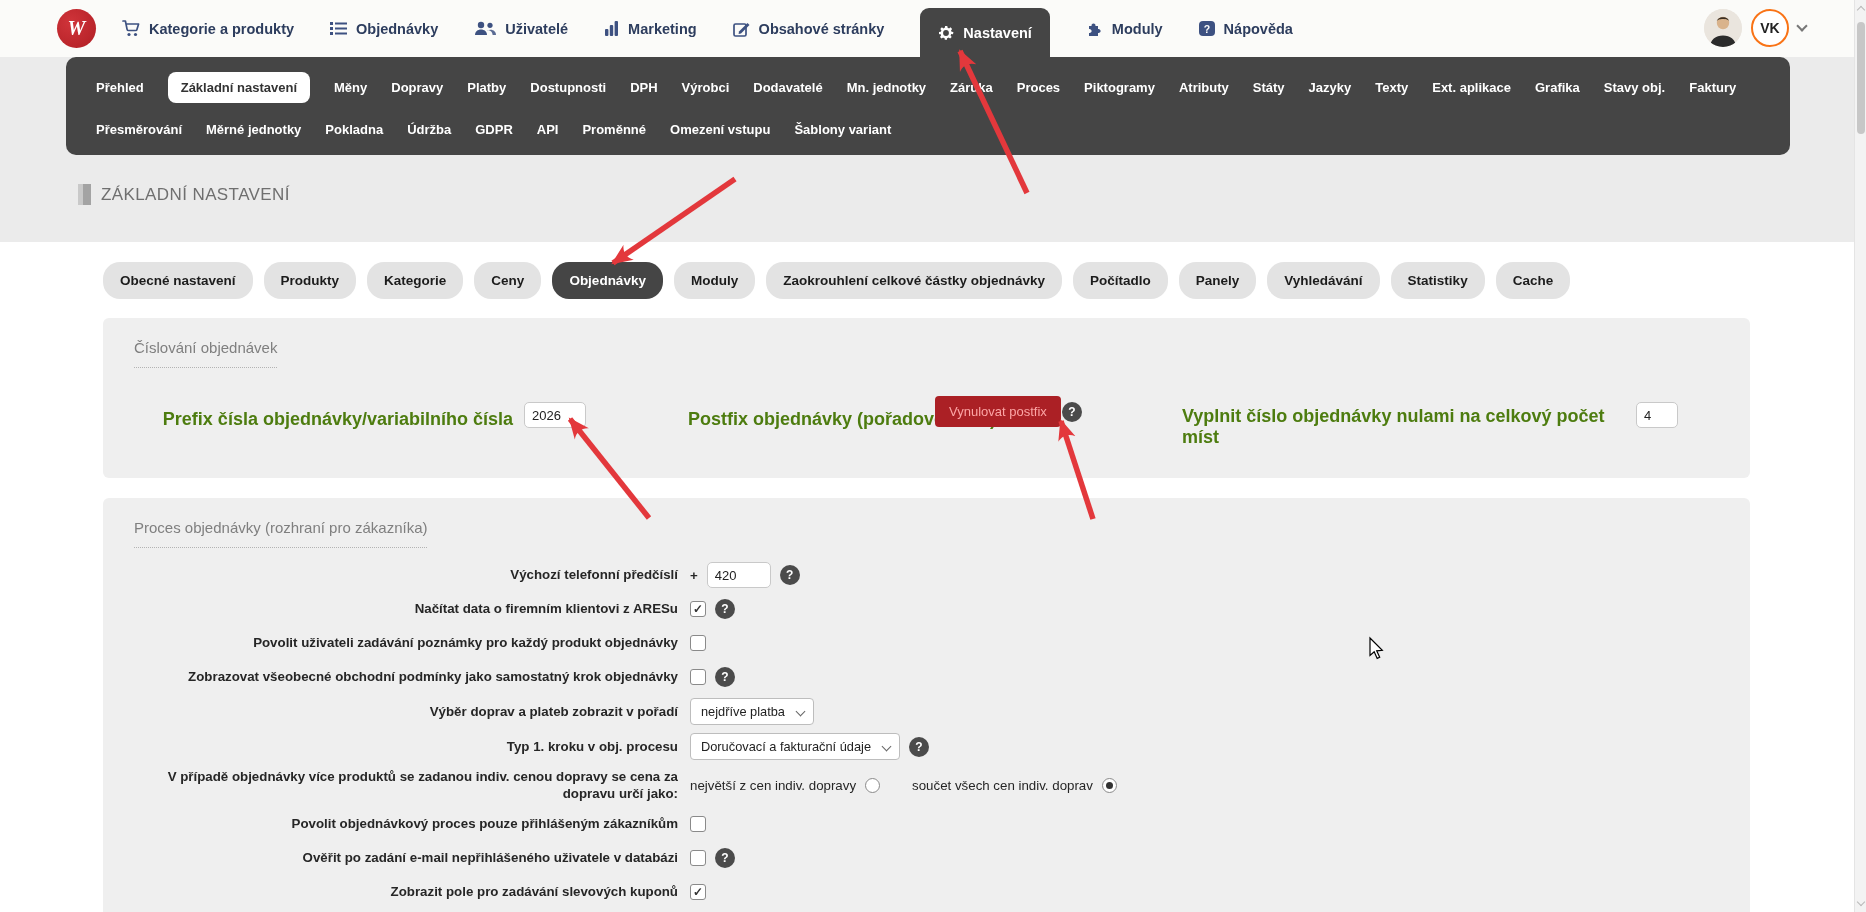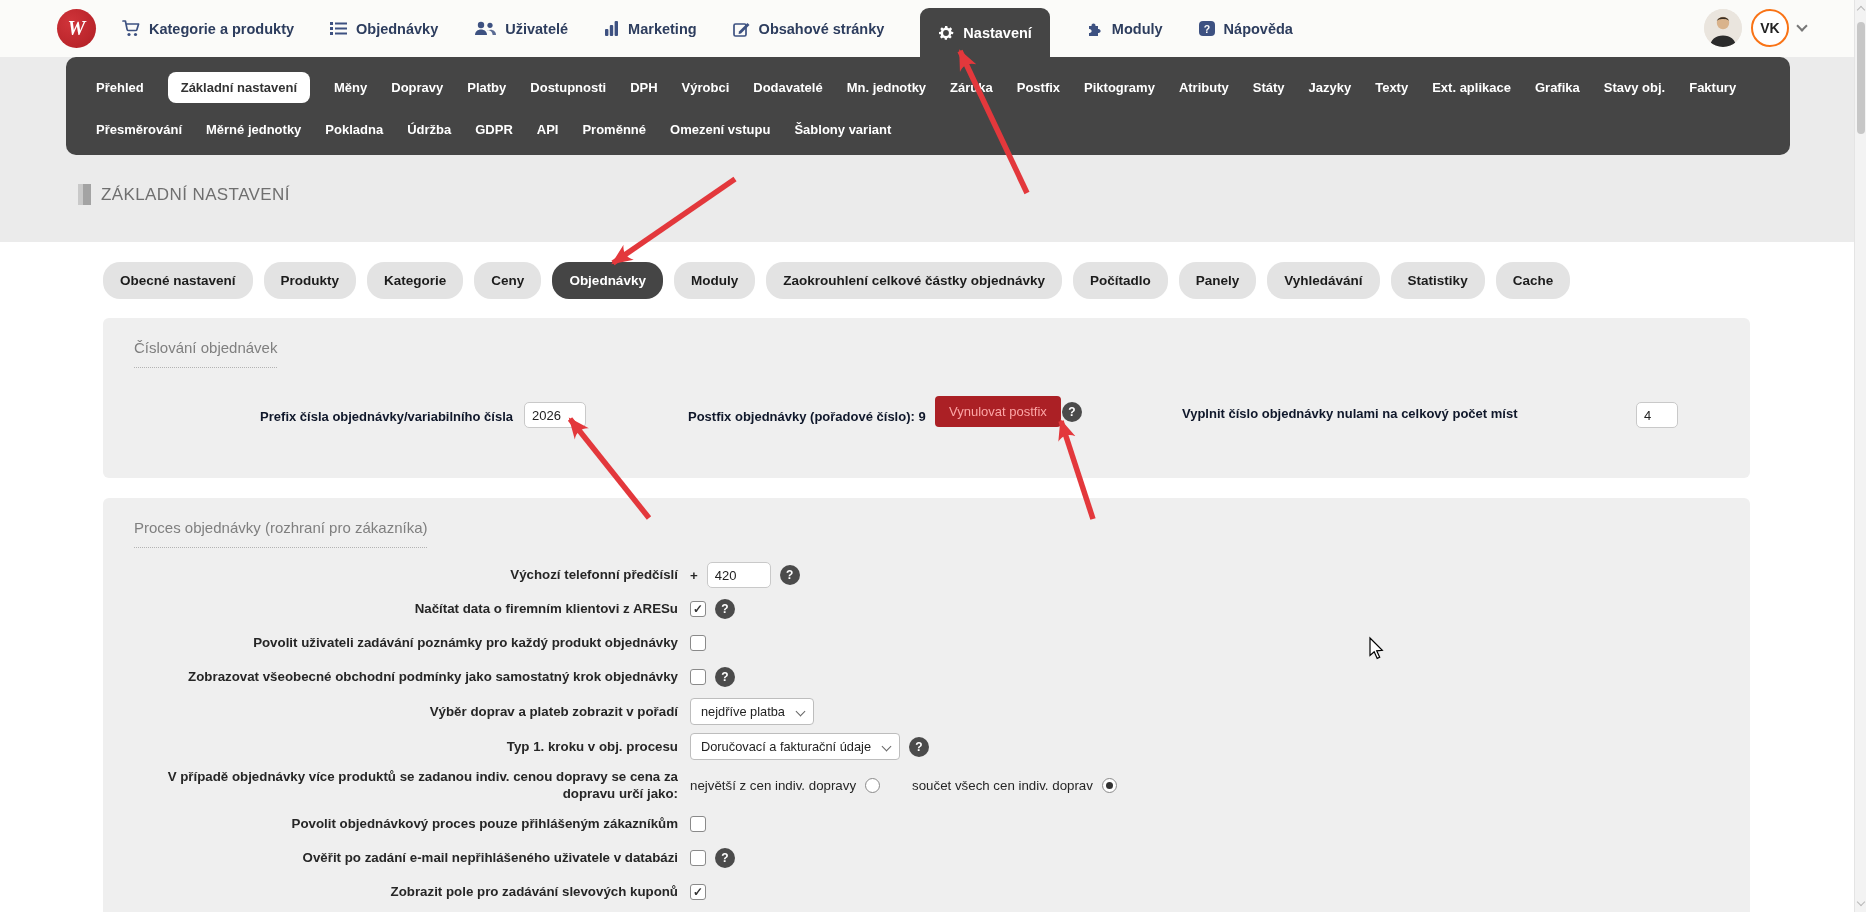--- a/index.html
+++ b/index.html
@@ -46,21 +46,21 @@
   .tab { background:#e3e3e3; border-radius:17px; padding:11px 17px; font-size:13.5px; font-weight:700;
          color:#1c1c1c; cursor:pointer; white-space:nowrap; }
   .tab.active { background:#454545; color:#fff; }
 
   .card { position:absolute; left:103px; width:1647px; background:#efefef; border-radius:6px; }
   .card1 { top:76px; height:160px; }
   .card2 { top:256px; height:450px; }
   .card-h { position:absolute; left:31px; top:21px; font-size:15px; color:#7f7f7f; font-weight:400;
             padding-bottom:11px; border-bottom:1px dotted #b3b3b3; }
 
-  .flabel-abs { position:absolute; font-weight:700; font-size:13px; color:#0f172a; }
+  .flabel-abs { position:absolute; font-weight:700; font-size:18px; color:#4d7c0f; }
   .tinput { height:26px; border:1px solid #c9c9c9; border-radius:5px; background:#fff;
             font-size:13px; color:#222; padding:0 7px; font-family:"Liberation Sans",sans-serif; }
   .btn-red { position:absolute; left:832px; top:78px; height:31px; padding:0 14px; background:#ab2025;
              border:none; border-radius:4px; color:#fca5a5; font-size:13px; font-weight:400;
              font-family:"Liberation Sans",sans-serif; cursor:pointer; }
   .help { width:20px; height:20px; border-radius:50%; background:#4b4b4b; color:#fff; font-size:12px;
           font-weight:700; display:flex; align-items:center; justify-content:center; cursor:pointer; flex:0 0 auto; }
 
   .rows { position:absolute; left:34px; top:64px; width:1590px; }
   .frow { display:flex; align-items:center; min-height:26px; margin-bottom:8px; }
@@ -203,21 +203,21 @@
     <span class="subnav-link pill">Základní nastavení</span>
     <span class="subnav-link">Měny</span>
     <span class="subnav-link">Dopravy</span>
     <span class="subnav-link">Platby</span>
     <span class="subnav-link">Dostupnosti</span>
     <span class="subnav-link">DPH</span>
     <span class="subnav-link">Výrobci</span>
     <span class="subnav-link">Dodavatelé</span>
     <span class="subnav-link">Mn. jednotky</span>
     <span class="subnav-link">Záruka</span>
-    <span class="subnav-link">Postfix</span>
+    <span class="subnav-link">Proces</span>
     <span class="subnav-link">Piktogramy</span>
     <span class="subnav-link">Atributy</span>
     <span class="subnav-link">Státy</span>
     <span class="subnav-link">Jazyky</span>
     <span class="subnav-link">Texty</span>
     <span class="subnav-link">Ext. aplikace</span>
     <span class="subnav-link">Grafika</span>
     <span class="subnav-link">Stavy obj.</span>
     <span class="subnav-link">Faktury</span>
   </div>

